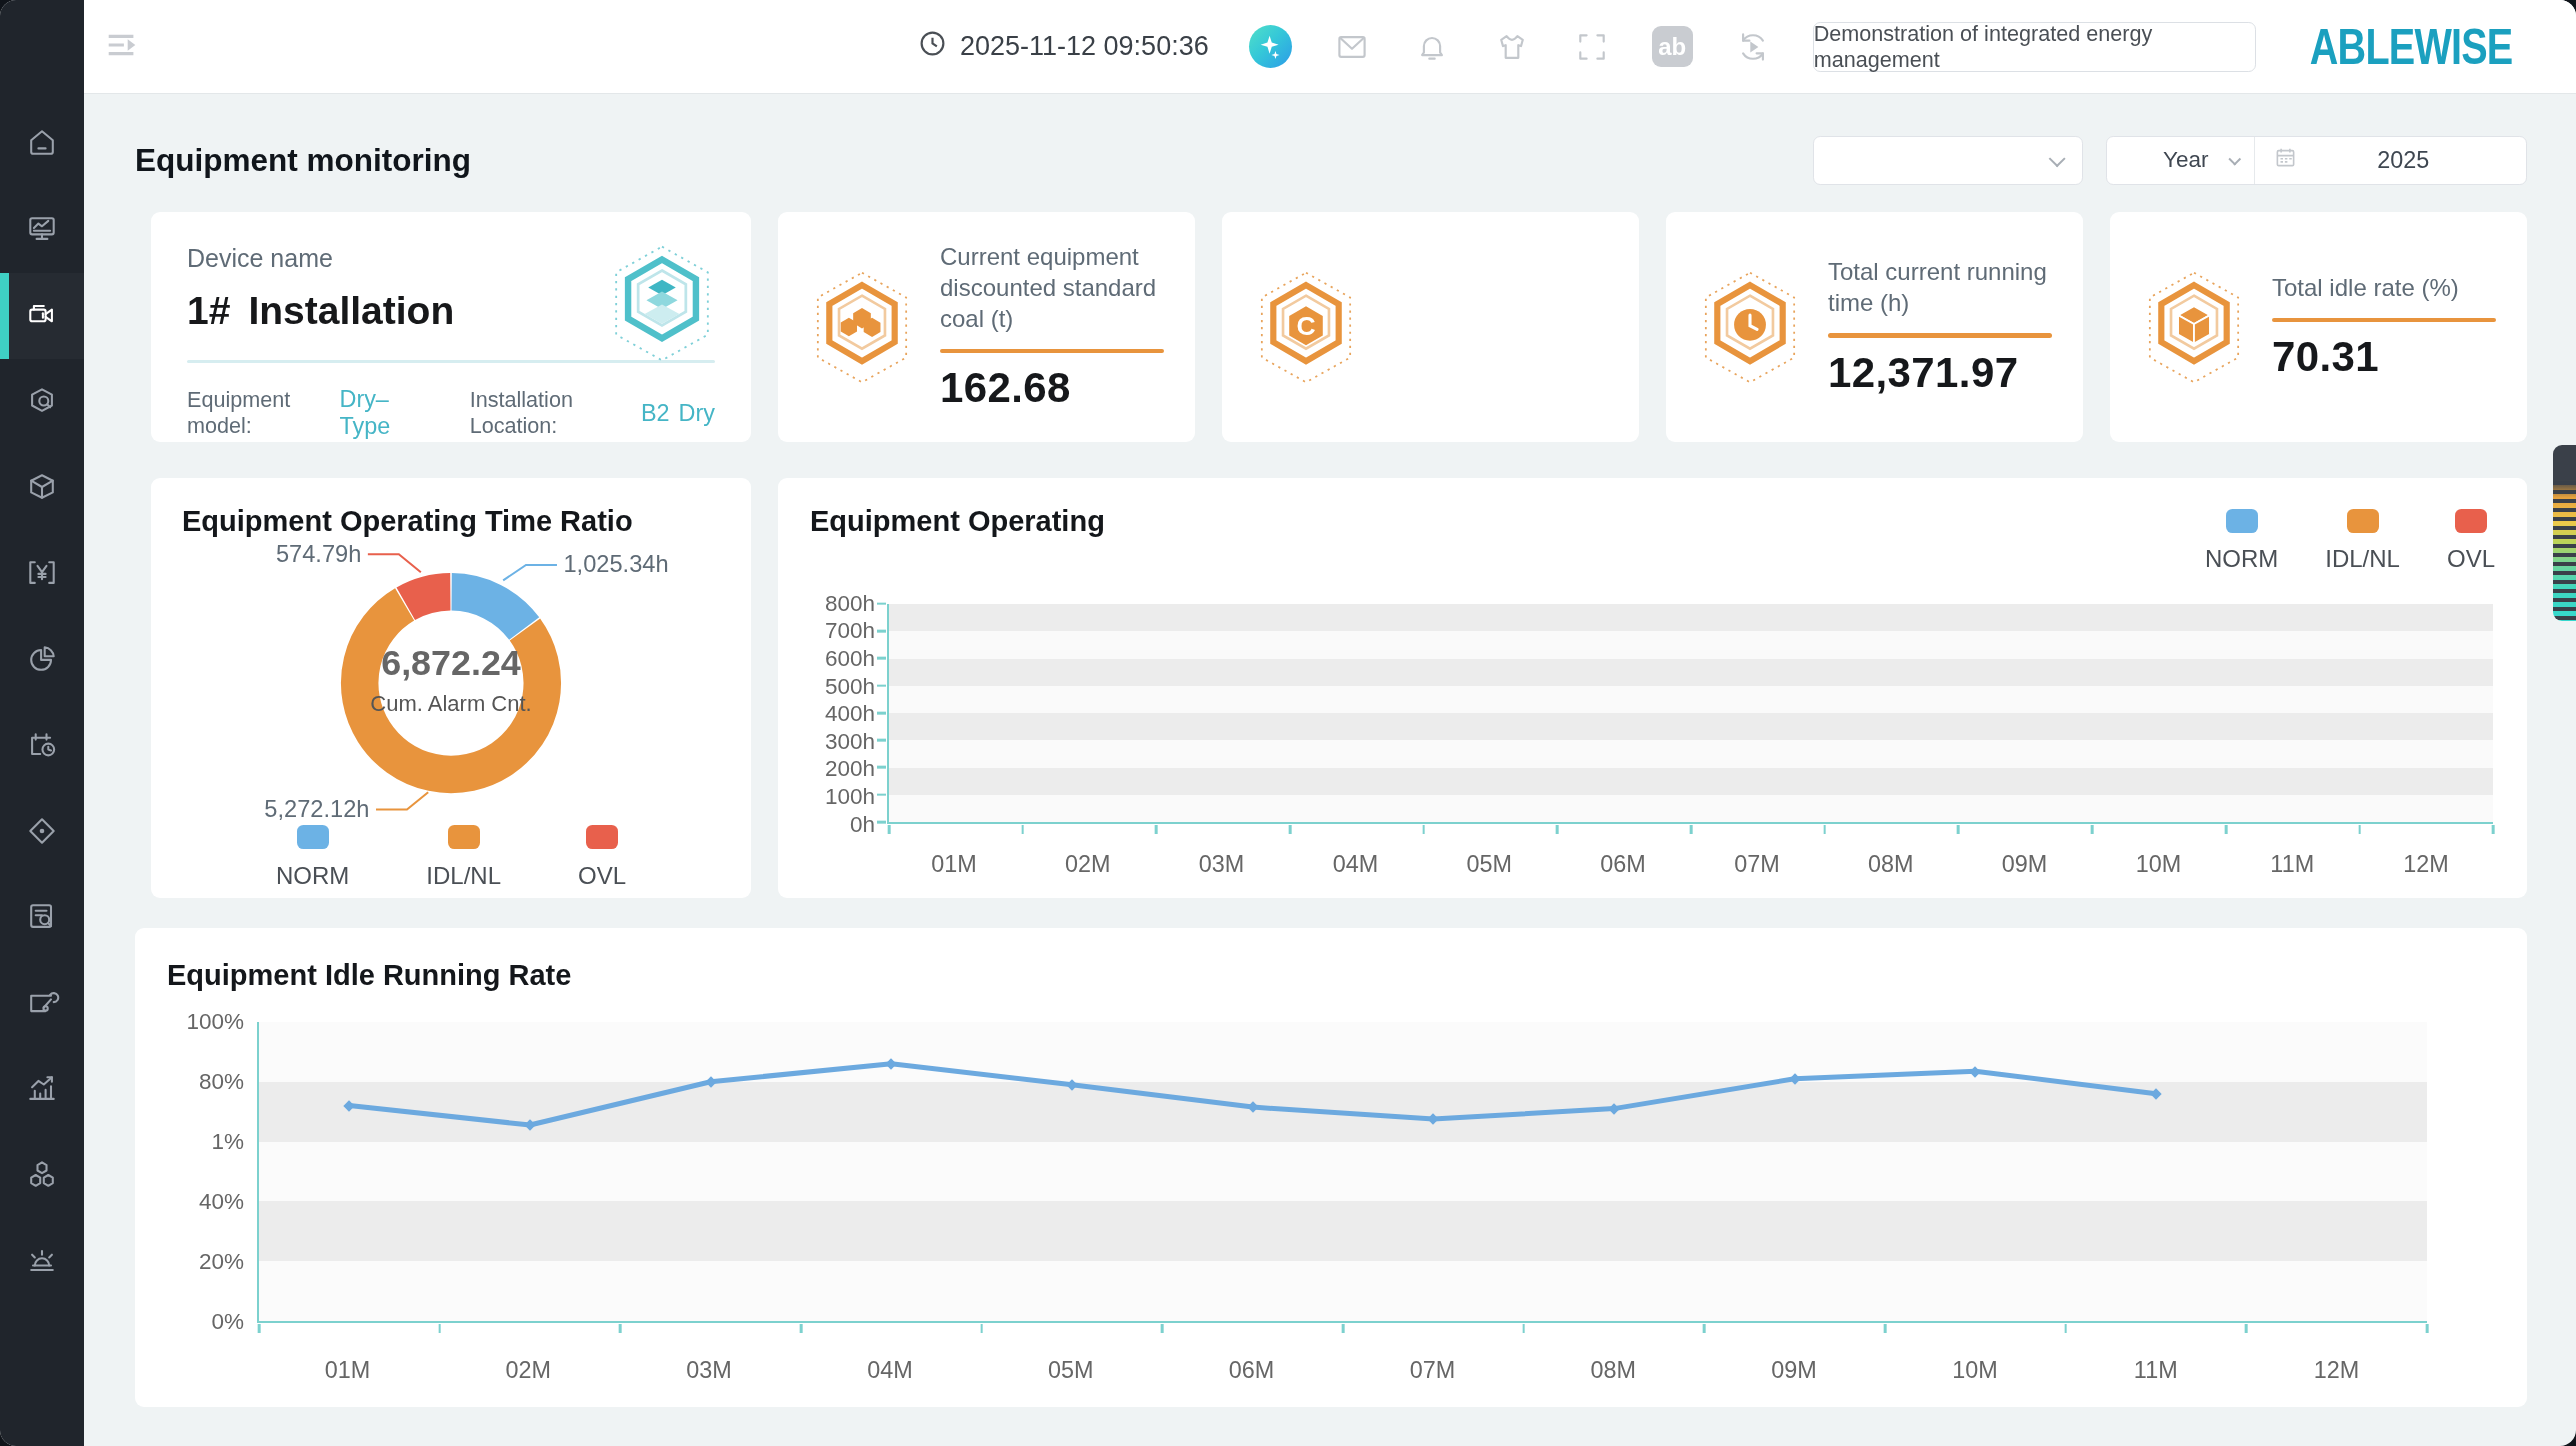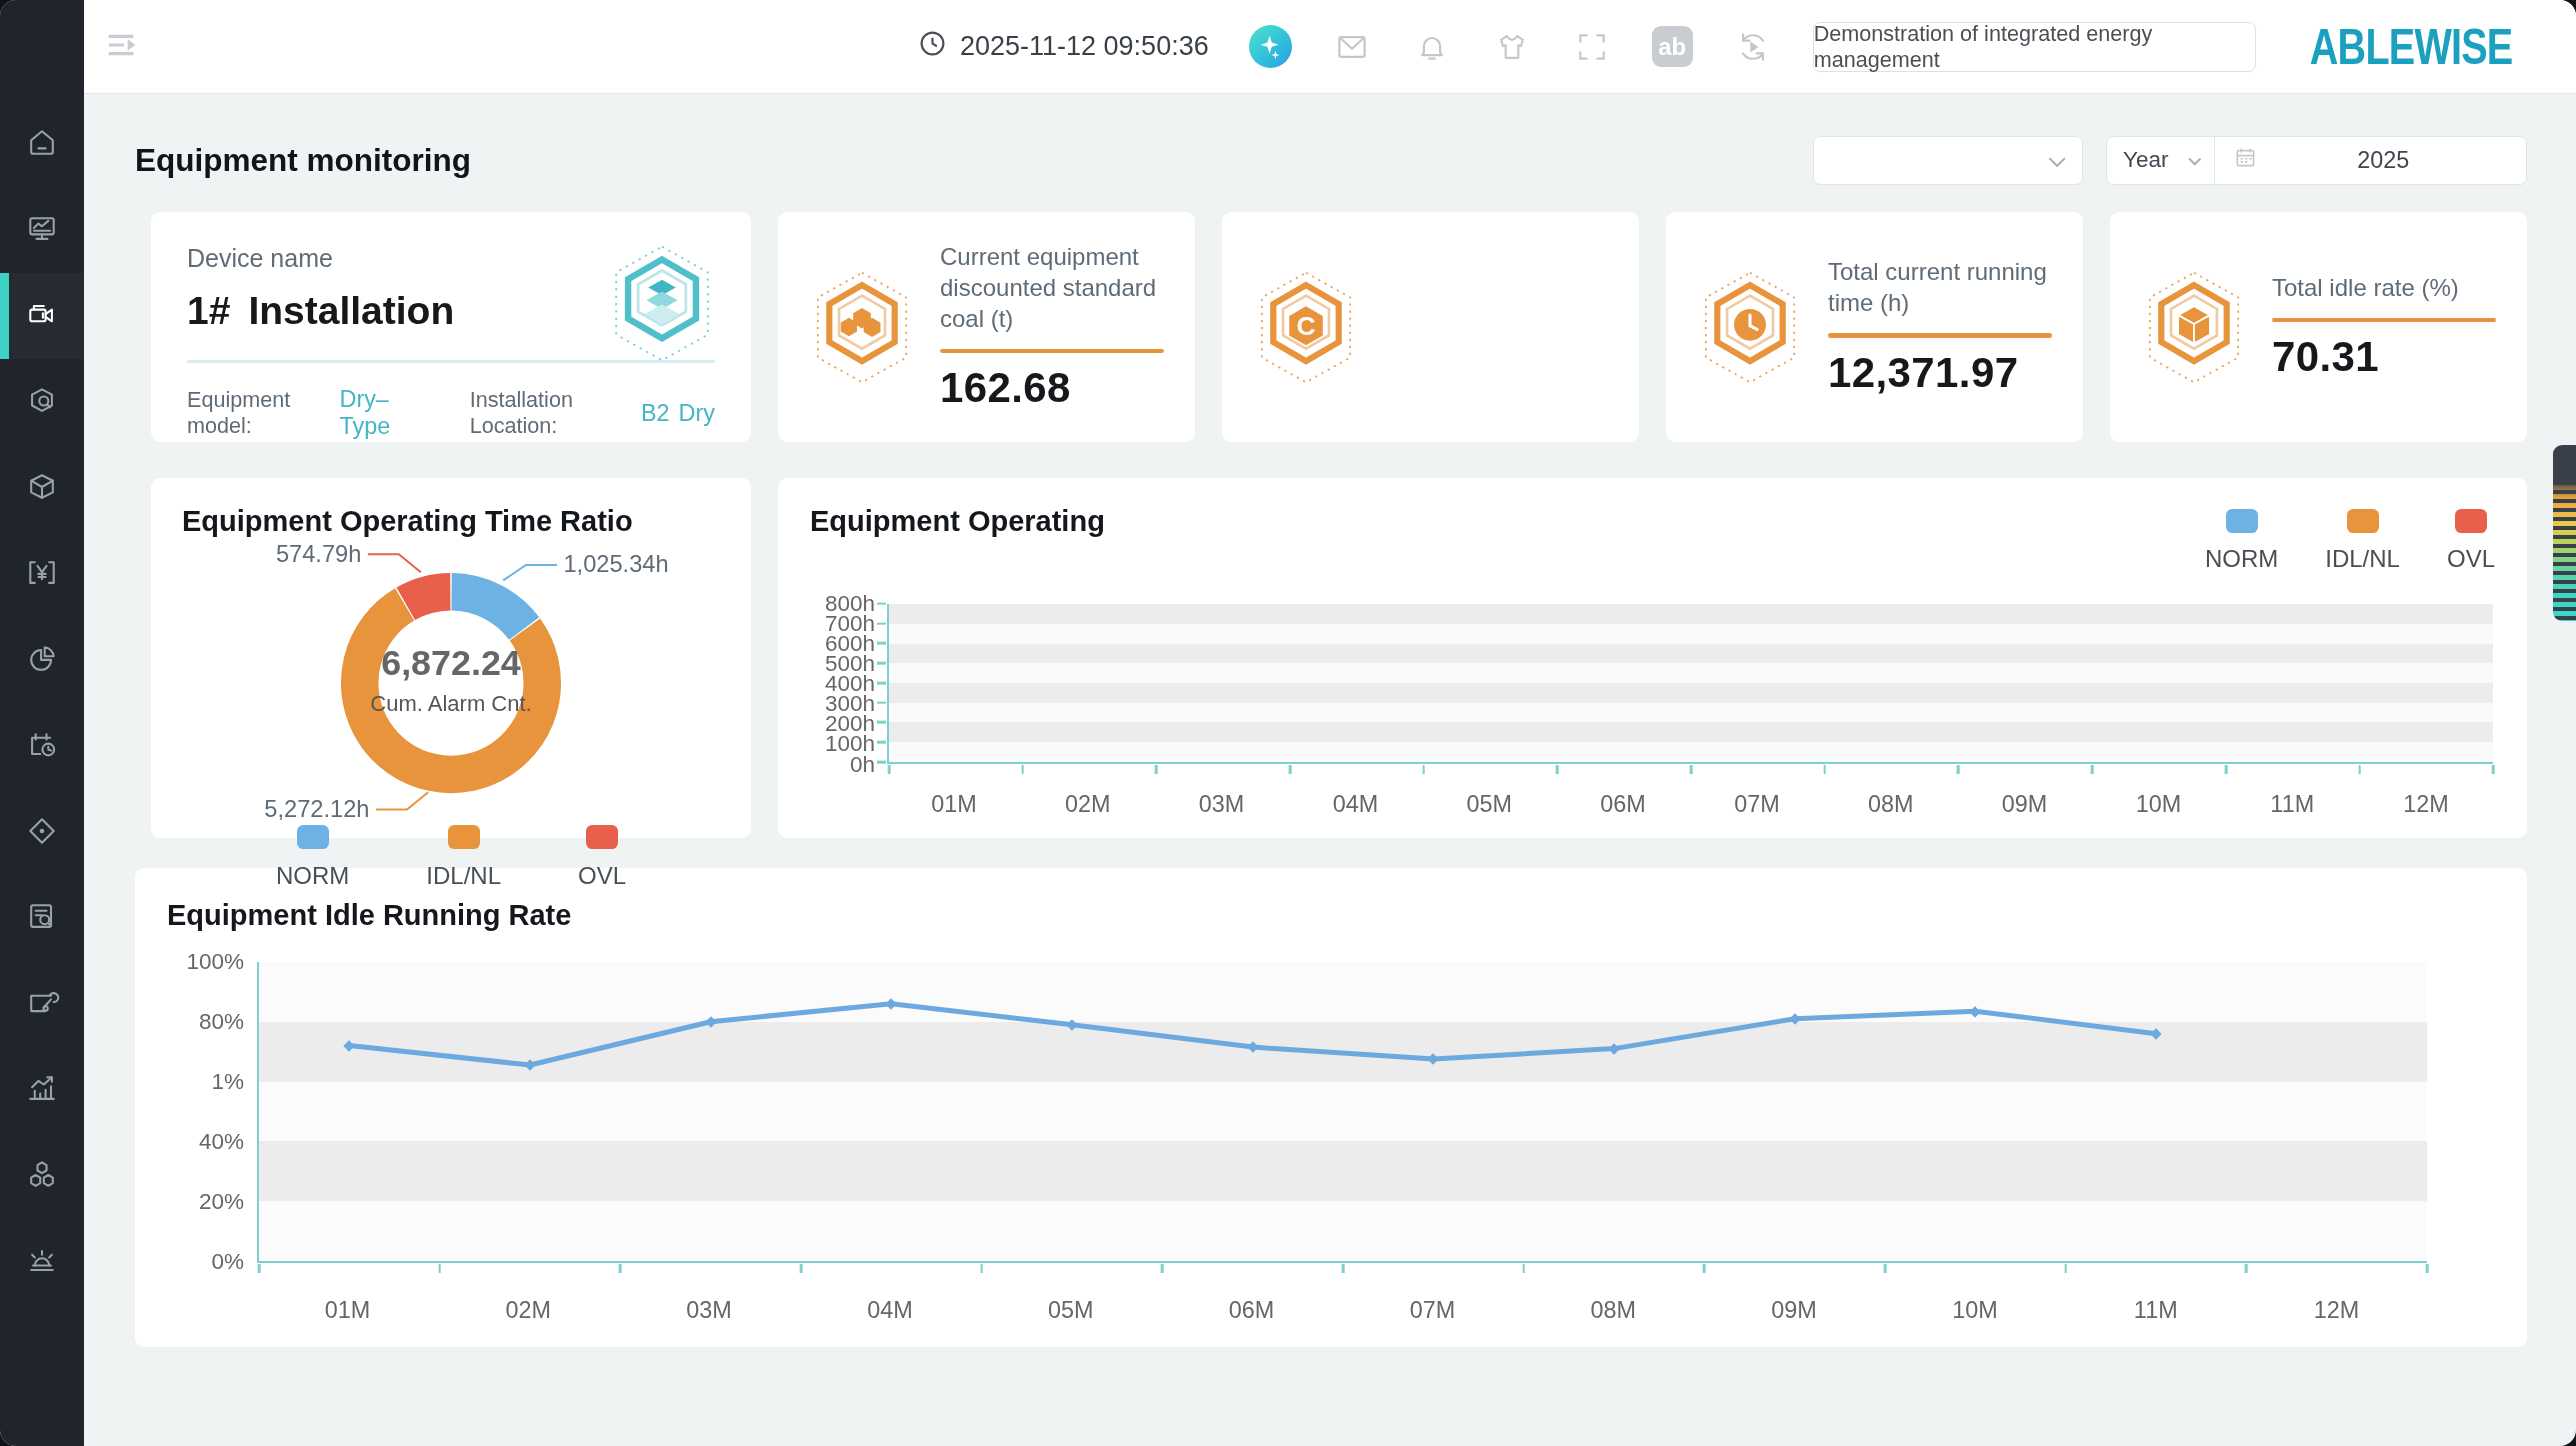--- a/index.html
+++ b/index.html
@@ -29,21 +29,21 @@
 
   
   .content { flex:1; padding:41px 49px 0 51px; overflow:hidden; }
   .page-head { display:flex; align-items:center; margin-bottom:27px; height:50px; }
   .page-head h1 { font-size:31.5px; font-weight:bold; color:#10151B; }
   .controls { margin-left:auto; display:flex; align-items:center; gap:23.4px; }
   .select-box { width:270px; height:49px; background:#fff; border:1.8px solid #E0E3E8; border-radius:7.2px; display:flex; align-items:center; justify-content:flex-end; padding:0 20px; cursor:pointer; }
   .chev { width:11.7px; height:11.7px; border-right:2.2px solid #A8AEB5; border-bottom:2.2px solid #A8AEB5; transform:rotate(45deg) translateY(-1.8px); }
   .chev.sm { width:9px; height:9px; }
   .date-group { height:49px; width:421px; background:#fff; border:1.8px solid #E0E3E8; border-radius:7.2px; display:flex; align-items:center; cursor:pointer; }
-  .seg-year { display:flex; align-items:center; gap:21px; padding:0 16px; height:100%; border-right:1.8px solid #E6E9EC; font-size:22.5px; color:#3F4751; }
+  .seg-year { display:flex; align-items:center; gap:21px; padding:0 16px; height:100%; border-right:1.8px solid #E6E9EC; font-size:22.5px; color:#3F4751;margin-left:40px; }
   .seg-date { flex:1; display:flex; align-items:center; padding:0 18px; font-size:23.4px; color:#3F4751; }
   .seg-date .year-val { flex:1; text-align:center; }
 
   .row { display:flex; gap:27px;padding-left:16px; }
   .card { background:#FFFFFF; border-radius:9px; }
 
   
   .cards-row { height:230px; margin-bottom:36px; }
   .device-card { width:600px; padding:32px 36px 0 36px; position:relative; flex-shrink:0; }
   .device-label { font-size:25px; color:#5F6B76; }
@@ -56,21 +56,21 @@
   .device-meta .sep { width:36px; }
 
   .stat-card { flex:1; display:flex; align-items:center; padding:0 31px; gap:25px; min-width:0; }
   .hex-icon { flex-shrink:0; }
   .stat-col { flex:1; display:flex; flex-direction:column; justify-content:center; min-width:0; }
   .stat-label { font-size:24px; color:#5F6B76; line-height:1.28; }
   .stat-underline { height:4.5px; background:var(--orange,#E8943D); border-radius:2.7px; margin:14.4px 0 10.8px; }
   .stat-value { font-size:42px; font-weight:bold; color:#16181B; letter-spacing:0.4px; }
 
   
-  .charts-row { height:360px; margin-bottom:30px; }
+  .charts-row { height:420px; margin-bottom:30px; }
   .card h2 { font-size:29px; font-weight:bold; color:#14171B; }
   .donut-card { width:600px; padding:27px 31px 20px; display:flex; flex-direction:column; flex-shrink:0; }
   .donut-card svg.donut { width:100%; flex:1; overflow:visible; }
   .legend-row { display:flex; align-items:center; }
   .legend-item { display:flex; align-items:center; gap:12.6px; font-size:24px; color:#4A4F55;flex-direction:column; }
   .legend-chip { width:32px; height:24px; border-radius:6.3px; }
   #donut-legend { justify-content:center; gap:77px; padding-bottom:7.2px; }
 
   .bar-card { flex:1; padding:27px 32px 16px; display:flex; flex-direction:column; min-width:0; }
   .card-head { display:flex; align-items:flex-start; }

